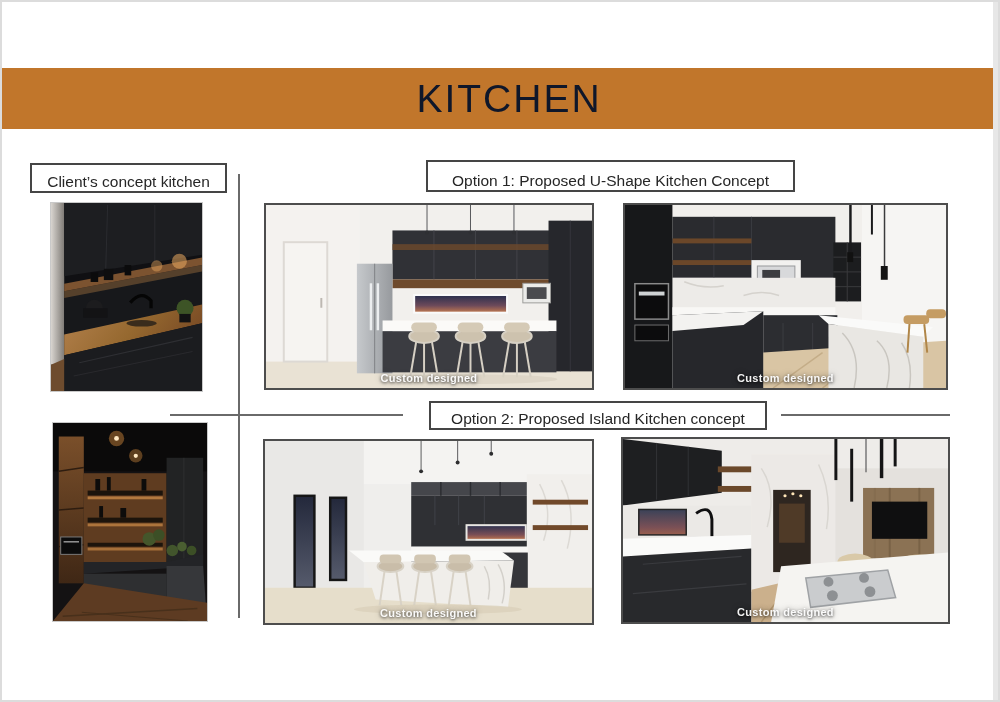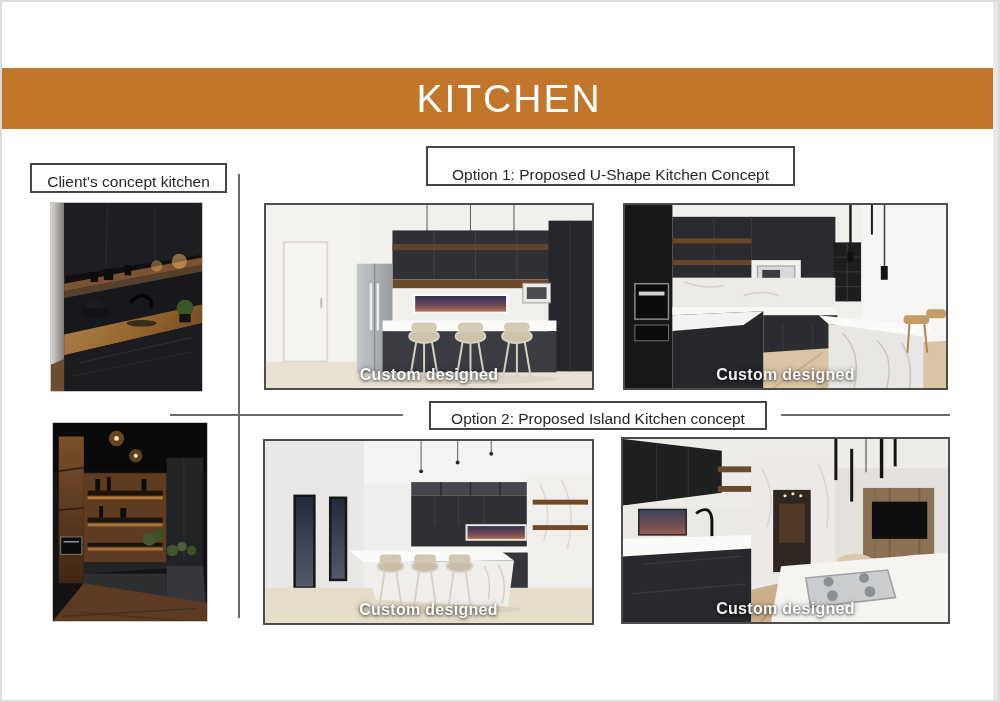--- a/index.html
+++ b/index.html
@@ -2,45 +2,45 @@
 <html><head>
 <meta charset="utf-8">
 <style>
   html,body{margin:0;padding:0;background:#ffffff;font-family:"Liberation Sans",sans-serif;}
   .page{position:relative;width:1000px;height:702px;background:#ffffff;border:2px solid #dcdcdc;box-sizing:border-box;overflow:hidden;}
   .edge-right{position:absolute;top:0;right:0;width:5px;height:100%;background:#e7e7e7;}
   .header-bar{position:absolute;left:0;top:66px;width:100%;height:61px;display:flex;align-items:center;justify-content:center;}
   .page-title{font-size:39px;letter-spacing:2px;font-weight:400;}
   .label-box{position:absolute;background:#ffffff;border:2px solid #454545;box-sizing:border-box;display:flex;align-items:flex-end;justify-content:center;font-size:15.5px;color:#262626;white-space:nowrap;}
   .lb-client{left:28px;top:161px;width:197px;height:30px;}
-  .lb-opt1{left:424px;top:144px;width:369px;height:40px;}
+  .lb-opt1{left:424px;top:158px;width:369px;height:32px;}
   .lb-opt2{left:427px;top:399px;width:338px;height:29px;}
   .vline{position:absolute;left:236px;top:172px;width:2px;height:444px;background:#6a6a6a;}
   .hline{position:absolute;top:412px;height:2px;background:#6a6a6a;}
   .hl-left{left:168px;width:233px;}
   .hl-right{left:779px;width:169px;}
   .img{position:absolute;margin:0;padding:0;box-sizing:border-box;overflow:hidden;}
   .img svg{display:block;width:100%;height:100%;}
   .photo{border:1px solid #c9c9c9;}
   .render{border:2px solid #4d4d4d;}
   .ph1{left:48px;top:200px;width:153px;height:190px;}
   .ph2{left:50px;top:420px;width:156px;height:200px;}
   .r1{left:262px;top:201px;width:330px;height:187px;}
   .r2{left:621px;top:201px;width:325px;height:187px;}
   .r3{left:261px;top:437px;width:331px;height:186px;}
   .r4{left:619px;top:435px;width:329px;height:187px;}
-  .watermark{position:absolute;left:0;right:0;bottom:4px;text-align:center;font-size:16px;font-weight:600;letter-spacing:.3px;color:rgba(255,255,255,.95);text-shadow:0 1px 3px rgba(0,0,0,.65),0 0 6px rgba(0,0,0,.35);}
+  .watermark{position:absolute;left:0;right:0;bottom:4px;text-align:center;font-size:11px;font-weight:600;letter-spacing:.3px;color:rgba(255,255,255,.95);text-shadow:0 1px 3px rgba(0,0,0,.65),0 0 6px rgba(0,0,0,.35);}
 </style>
 </head>
 <body>
 
 <div class="page">
 
   <div class="header-bar" id="hdrbar" style="background: rgb(193, 118, 43);">
-    <div class="page-title" id="hdrtitle" style="color: #ffffff; margin-left: 18px;">KITCHEN</div>
+    <div class="page-title" id="hdrtitle" style="color: #0f172a; margin-left: 18px;">KITCHEN</div>
   </div>
 
   <div class="label-box lb-client">
     <span>Client’s concept kitchen</span>
   </div>
   <div class="label-box lb-opt1">
     <span>Option 1: Proposed U-Shape Kitchen Concept</span>
   </div>
   <div class="label-box lb-opt2">
     <span>Option 2: Proposed Island Kitchen concept</span>

